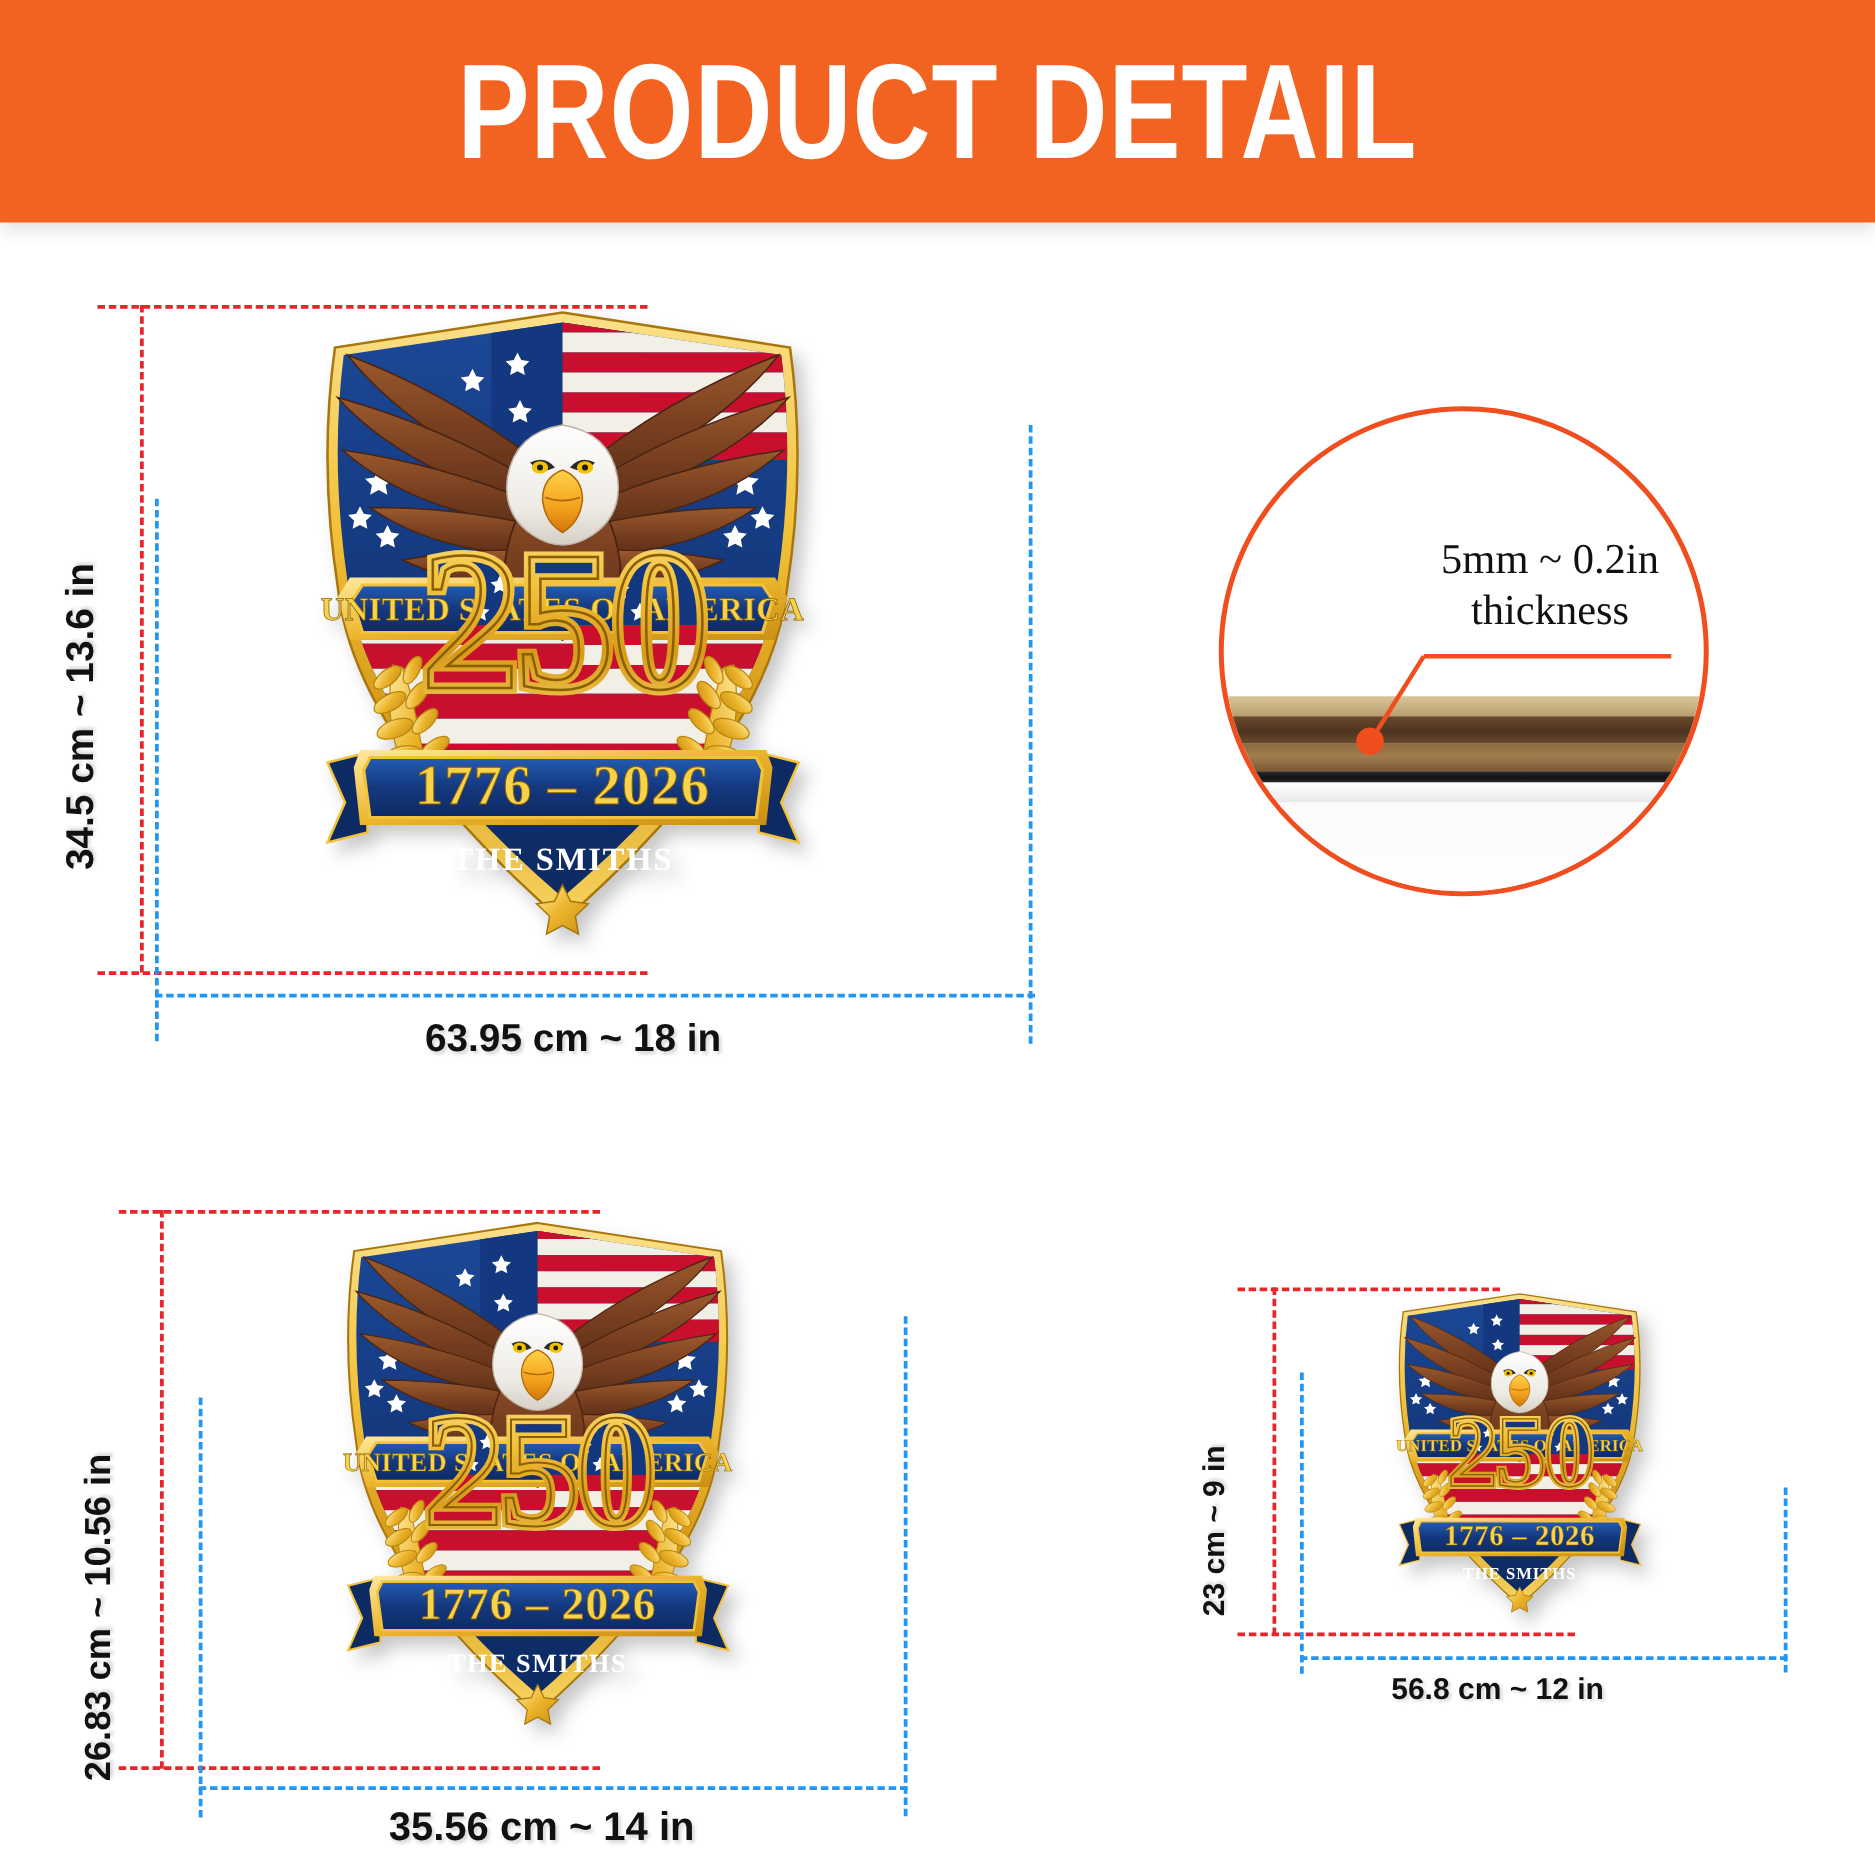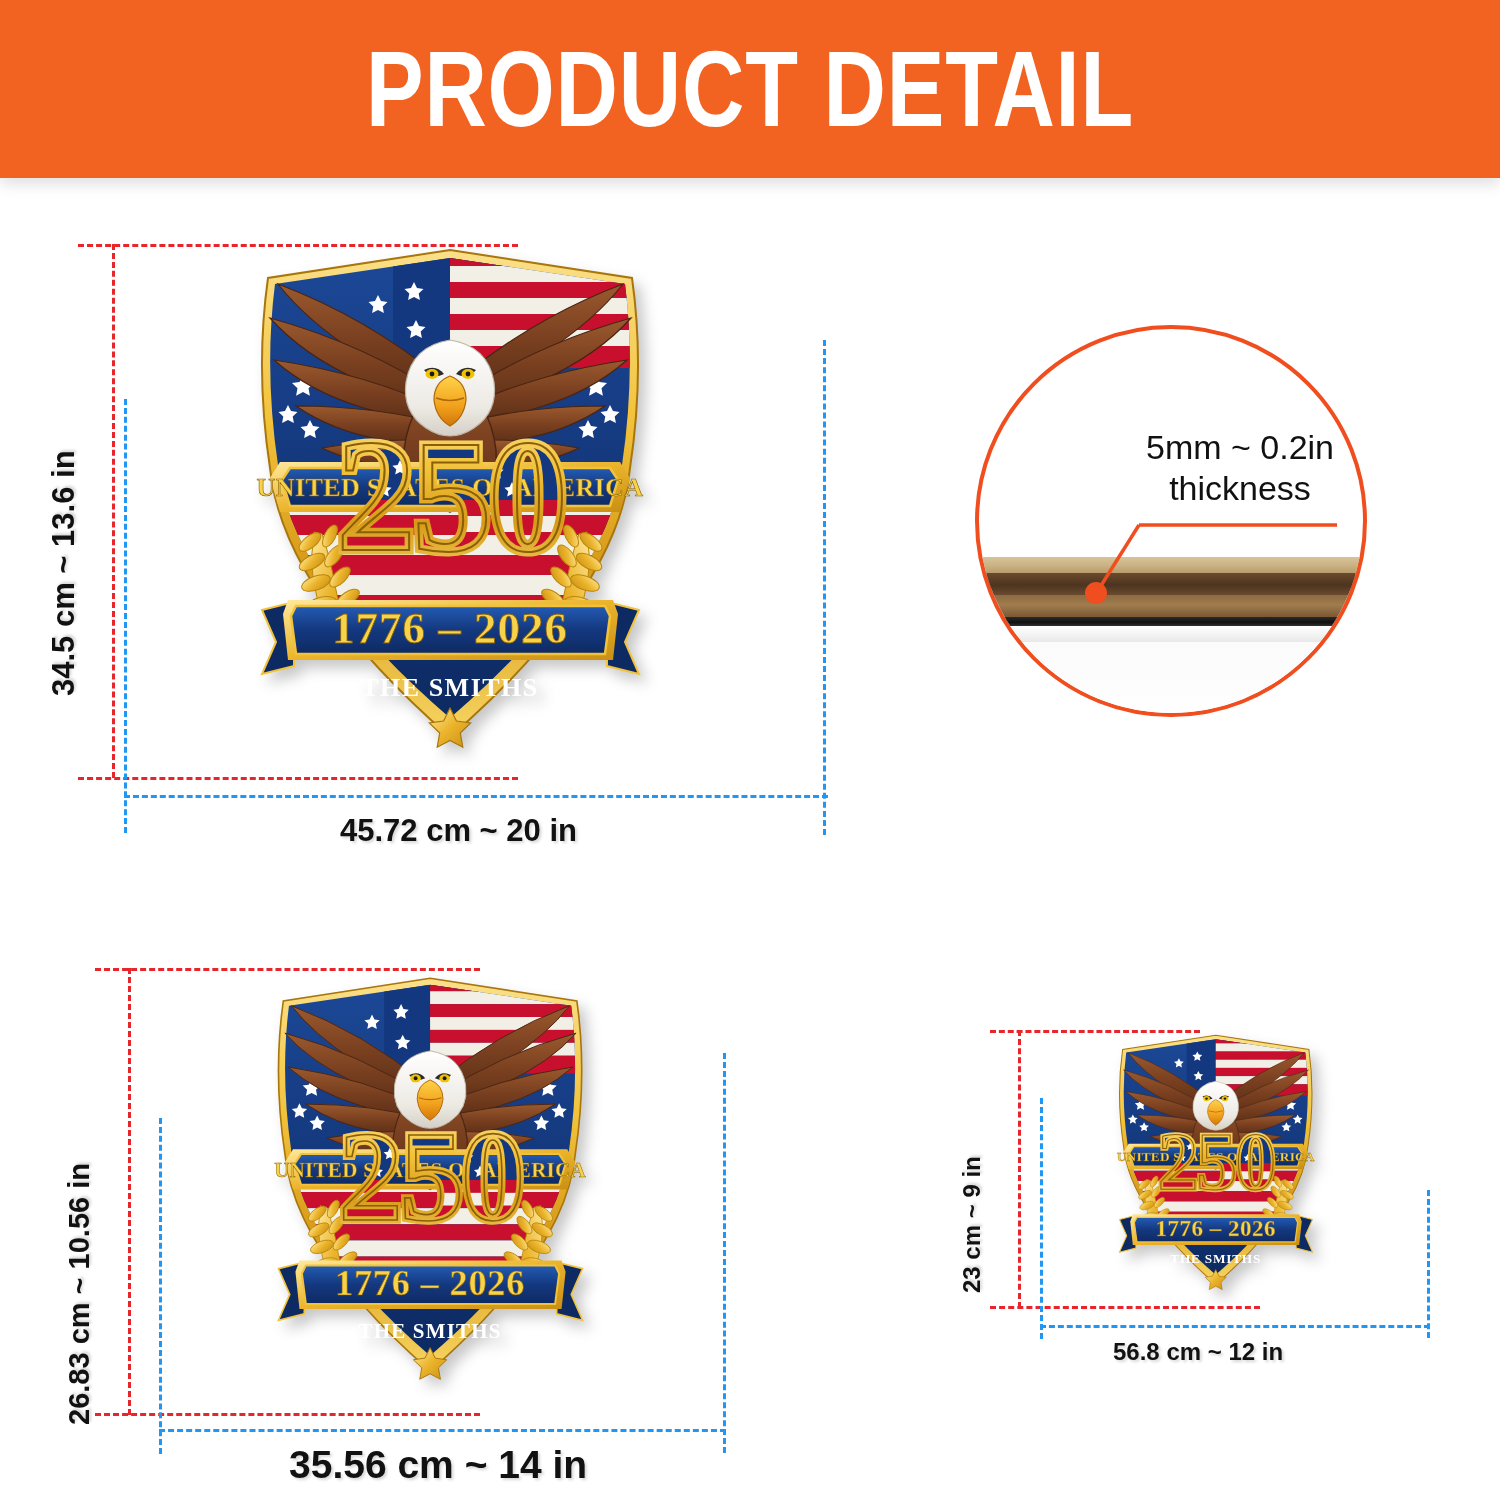--- a/index.html
+++ b/index.html
@@ -79,21 +79,21 @@
   .wood-top      { background: linear-gradient(180deg,#d8c49a 0%,#c9b183 55%,#b89d6c 100%); }
   .wood-dark     { background: linear-gradient(180deg,#6b4a2c 0%,#4d3420 55%,#6a4b2e 100%); }
   .wood-grain    { background: linear-gradient(180deg,#8d6a40 0%,#a07c4e 45%,#7a5834 100%); }
   .wood-black    { background: linear-gradient(180deg,#2a2a2a 0%,#111111 60%,#303030 100%); }
   .wood-shade    { background: linear-gradient(180deg,#ffffff 0%,#f1f1f1 55%,#e4e4e4 100%); }
   .wood-white    { background: linear-gradient(180deg,#fbfbfb 0%,#ffffff 100%); }
 
   .thickness-text {
     position: absolute;
     color: #111;
-    font-family: Liberation Sans, sans-serif;
+    font-family: Liberation Serif, serif;
     font-size: 34px;
     font-weight: normal;
     line-height: 1.22;
     text-align: center;
     white-space: pre-line;
   }
   .leader-line { position: absolute; overflow: visible; }
   .leader-dot {
     position: absolute; width: 22px; height: 22px;
     border-radius: 50%; background: #F04E1E;
@@ -110,21 +110,21 @@
 
   <div class="dl-red-h" style="left:78px; top:244px; width:440px;"></div>
   <div class="dl-red-v" style="left:112px; top:244px; height:534px;"></div>
   <div class="dl-red-h" style="left:78px; top:777px; width:440px;"></div>
 
   <div class="dl-blue-v" style="left:124px; top:399px; height:434px;"></div>
   <div class="dl-blue-h" style="left:124px; top:795px; width:704px;"></div>
   <div class="dl-blue-v" style="left:823px; top:340px; height:495px;"></div>
 
   <div class="dim-label vertical" style="left:82px; top:660px; font-size:31px;">34.5 cm ~ 13.6 in</div>
-  <div class="dim-label" style="left:340px; top:813px; font-size:31px;">45.72 cm ~ 20 in</div>
+  <div class="dim-label" style="left:340px; top:813px; font-size:31px;">63.95 cm ~ 18 in</div>
 
   <div class="emblem" style="left:218px; top:250px; width:465px; height:525px;">
     <svg viewBox="0 0 465 525">
       <defs>
         <linearGradient id="gGold" x1="0" y1="0" x2="0" y2="1">
           <stop offset="0%" stop-color="#FBE08A"></stop>
           <stop offset="35%" stop-color="#F2C23A"></stop>
           <stop offset="65%" stop-color="#D79A18"></stop>
           <stop offset="100%" stop-color="#F7D562"></stop>
         </linearGradient>
@@ -344,21 +344,21 @@
 
   <div class="dl-red-h" style="left:95px; top:968px; width:385px;"></div>
   <div class="dl-red-v" style="left:128px; top:968px; height:447px;"></div>
   <div class="dl-red-h" style="left:95px; top:1413px; width:385px;"></div>
 
   <div class="dl-blue-v" style="left:159px; top:1118px; height:336px;"></div>
   <div class="dl-blue-h" style="left:159px; top:1429px; width:567px;"></div>
   <div class="dl-blue-v" style="left:723px; top:1053px; height:400px;"></div>
 
   <div class="dim-label vertical" style="left:96px; top:1392px; font-size:29px;">26.83 cm ~ 10.56 in</div>
-  <div class="dim-label" style="left:289px; top:1443px; font-size:39px;">35.56 cm ~ 14 in</div>
+  <div class="dim-label" style="left:311px; top:1443px; font-size:32px;">35.56 cm ~ 14 in</div>
 
   <div class="emblem" style="left:243px; top:978px; width:375px; height:424px;">
     <svg viewBox="0 0 465 525">
       <use href="#nothing"></use>
       <defs>
         <linearGradient id="mGold" x1="0" y1="0" x2="0" y2="1">
           <stop offset="0%" stop-color="#FBE08A"></stop>
             <stop offset="35%" stop-color="#F2C23A"></stop>
           <stop offset="65%" stop-color="#D79A18"></stop>
             <stop offset="100%" stop-color="#F7D562"></stop>

